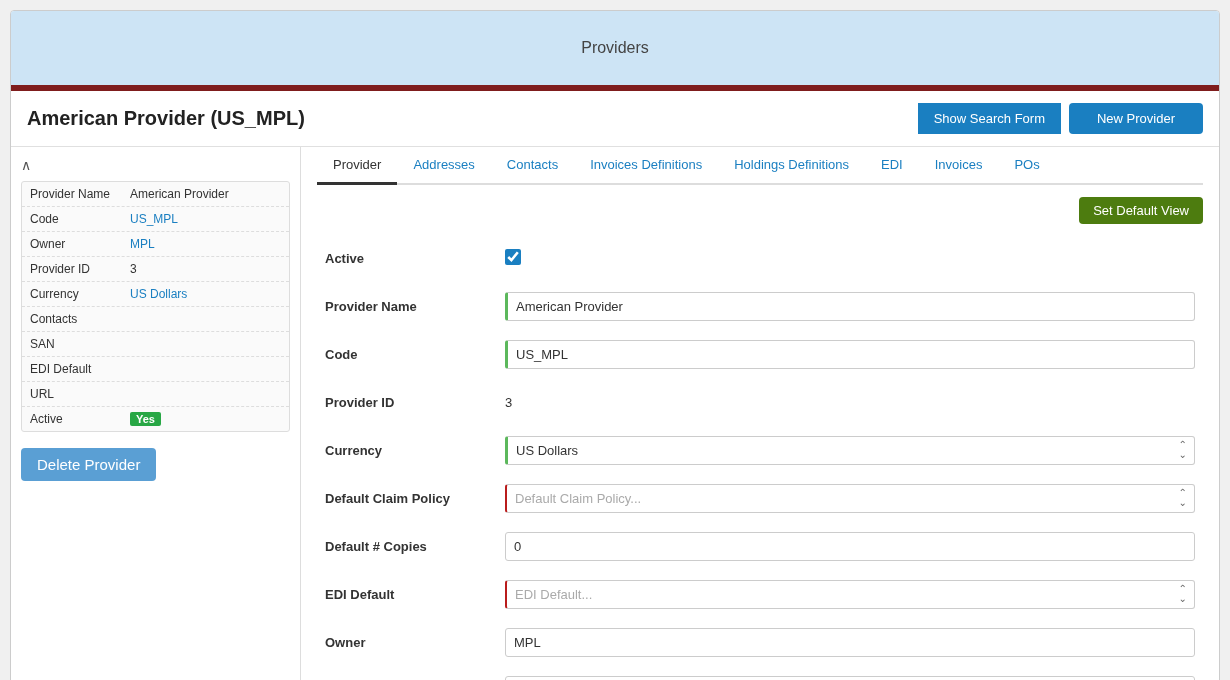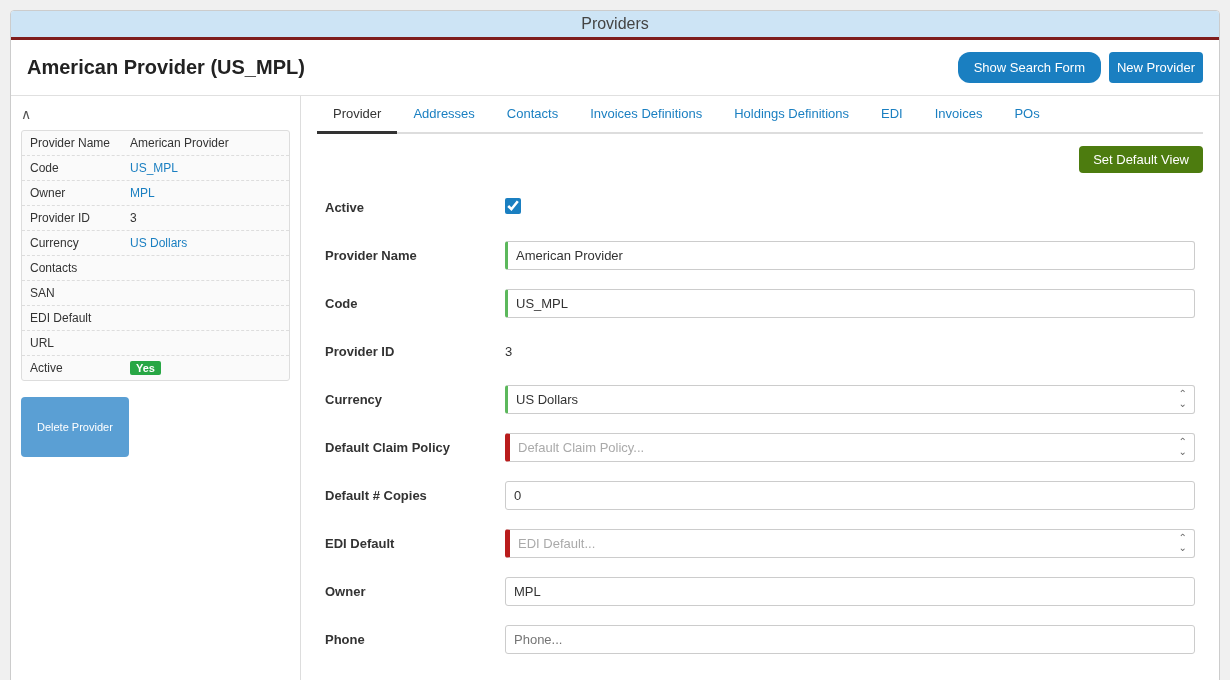--- a/index.html
+++ b/index.html
@@ -10,24 +10,24 @@
       margin: 10px auto;
       background: #fff;
       border: 1px solid #ccc;
       border-radius: 4px;
       overflow: hidden;
     }
 
     .page-header {
       background: #cde4f5;
       text-align: center;
-      padding: 4px;
+      padding: 28px;
       font-size: 16px;
       color: #444;
-      border-bottom: 3px solid #7f1d1d;
+      border-bottom: 6px solid #7f1d1d;
     }
 
     .content-header {
       display: flex;
       justify-content: space-between;
       align-items: center;
       padding: 12px 16px;
       border-bottom: 1px solid #e0e0e0;
     }
 
@@ -40,30 +40,30 @@
     .header-buttons {
       display: flex;
       gap: 8px;
     }
 
     .btn-show-search {
       background: #1a7fc1;
       color: #fff;
       border: none;
       padding: 8px 16px;
-      border-radius: 12px;
+      border-radius: 0;
       cursor: pointer;
       font-size: 13px;
     }
 
     .btn-new-provider {
       background: #1a7fc1;
       color: #fff;
       border: none;
-      padding: 8px 8px;
+      padding: 8px 28px;
       border-radius: 4px;
       cursor: pointer;
       font-size: 13px;
     }
 
     .main-body {
       display: flex;
     }
 
     
@@ -124,24 +124,24 @@
       padding: 1px 6px;
       border-radius: 2px;
       font-size: 11px;
       font-weight: bold;
     }
 
     .btn-delete {
       background: #5a9fd4;
       color: #fff;
       border: none;
-      padding: 24px 16px;
+      padding: 8px 16px;
       border-radius: 4px;
       cursor: pointer;
-      font-size: 11px;
+      font-size: 15px;
       margin-top: 4px;
     }
 
     
     .right-panel {
       flex: 1;
       padding: 0 16px 16px 16px;
     }
 
     
@@ -227,21 +227,21 @@
       font-size: 13px;
       color: #333;
       outline: none;
       background: #fff;
       appearance: none;
       border-left: 3px solid #5cb85c;
     }
 
     .form-select.placeholder {
       color: #aaa;
-      border-left: 5px solid #b91c1c;
+      border-left: 2px solid #b91c1c;
     }
 
     .select-wrapper {
       position: relative;
     }
 
     .select-wrapper::after {
       content: '⌃\A⌄';
       white-space: pre;
       position: absolute;

